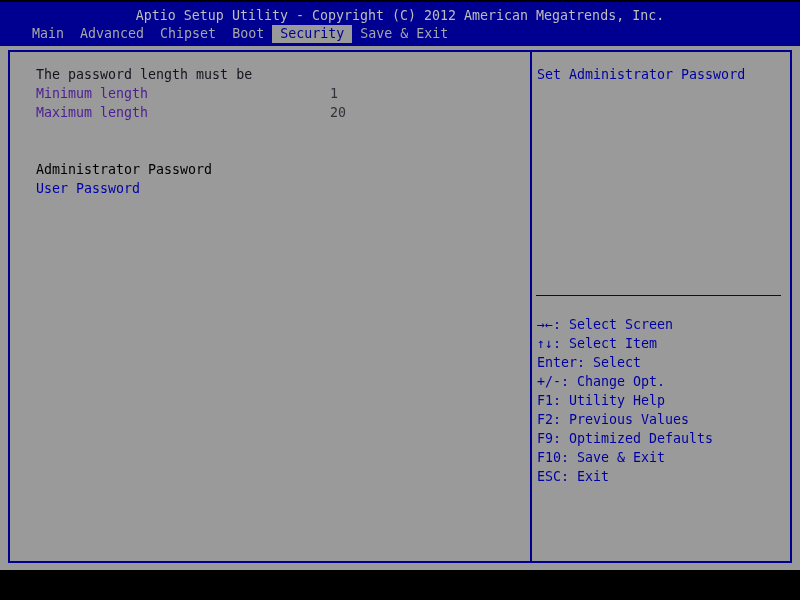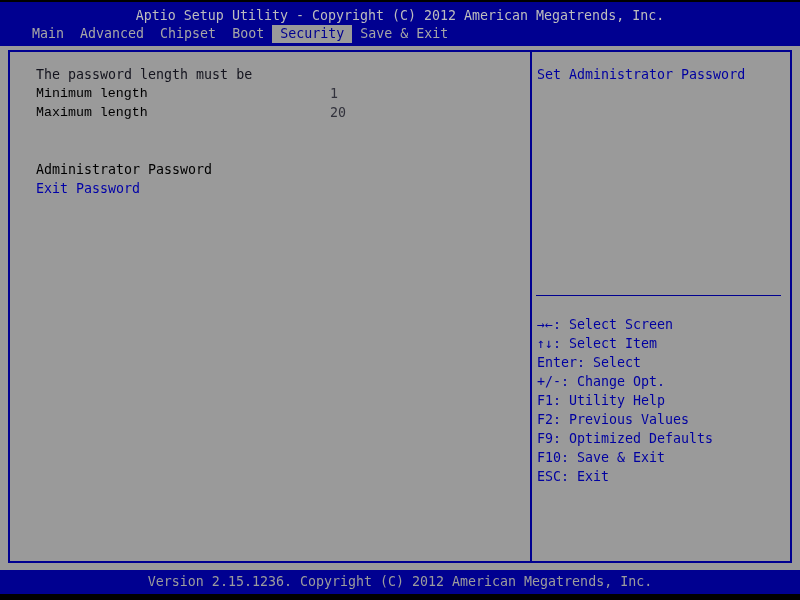--- a/index.html
+++ b/index.html
@@ -65,21 +65,21 @@
   }
   .right-pane {
     position: relative;
     flex: 1; height: 100%;
     font-size: 13.3px;
     border-radius: 19px;
   }
   .row { height: 19px; line-height: 19px; white-space: pre; }
   .info-line { color: #14141e; }
   .field-row { display: flex; }
-  .field-label { width: 294px; color: #000000; white-space: pre; font-family: Liberation Mono, monospace; }
+  .field-label { width: 294px; color: #4c1d95; white-space: pre; }
   .field-value { color: #32323c; white-space: pre; }
   .spacer-2rows { height: 38px; }
   .menu-item { color: #0000a8; cursor: default; }
   .menu-item.highlighted { color: #000000; }
   .help-text {
     position: absolute; top: 13px; left: 5px;
     color: #0000a0; line-height: 19px; white-space: pre;
   }
   .h-divider {
     position: absolute; top: 243px; left: 4px; right: 9px;
@@ -124,21 +124,21 @@
         <div class="row field-row">
           <span class="field-label">Minimum length</span>
           <span class="field-value">1</span>
         </div>
         <div class="row field-row">
           <span class="field-label">Maximum length</span>
           <span class="field-value">20</span>
         </div>
         <div class="spacer-2rows"></div>
         <div class="row menu-item highlighted">Administrator Password</div>
-        <div class="row menu-item">Exit Password</div>
+        <div class="row menu-item">User Password</div>
       </div>
 
       <div class="v-divider"></div>
 
       <div class="right-pane">
         <div class="help-text">Set Administrator Password</div>
         <div class="h-divider"></div>
         <div class="key-hints">
           <div class="row">→←: Select Screen</div>
           <div class="row">↑↓: Select Item</div>
@@ -148,15 +148,14 @@
           <div class="row">F2: Previous Values</div>
           <div class="row">F9: Optimized Defaults</div>
           <div class="row">F10: Save &amp; Exit</div>
           <div class="row">ESC: Exit</div>
         </div>
       </div>
 
     </div>
   </div>
 
-  <div class="footer-bar">Version 2.15.1236. Copyright (C) 2012 American Megatrends, Inc.</div>
 
 </div>
 
 </body></html>

